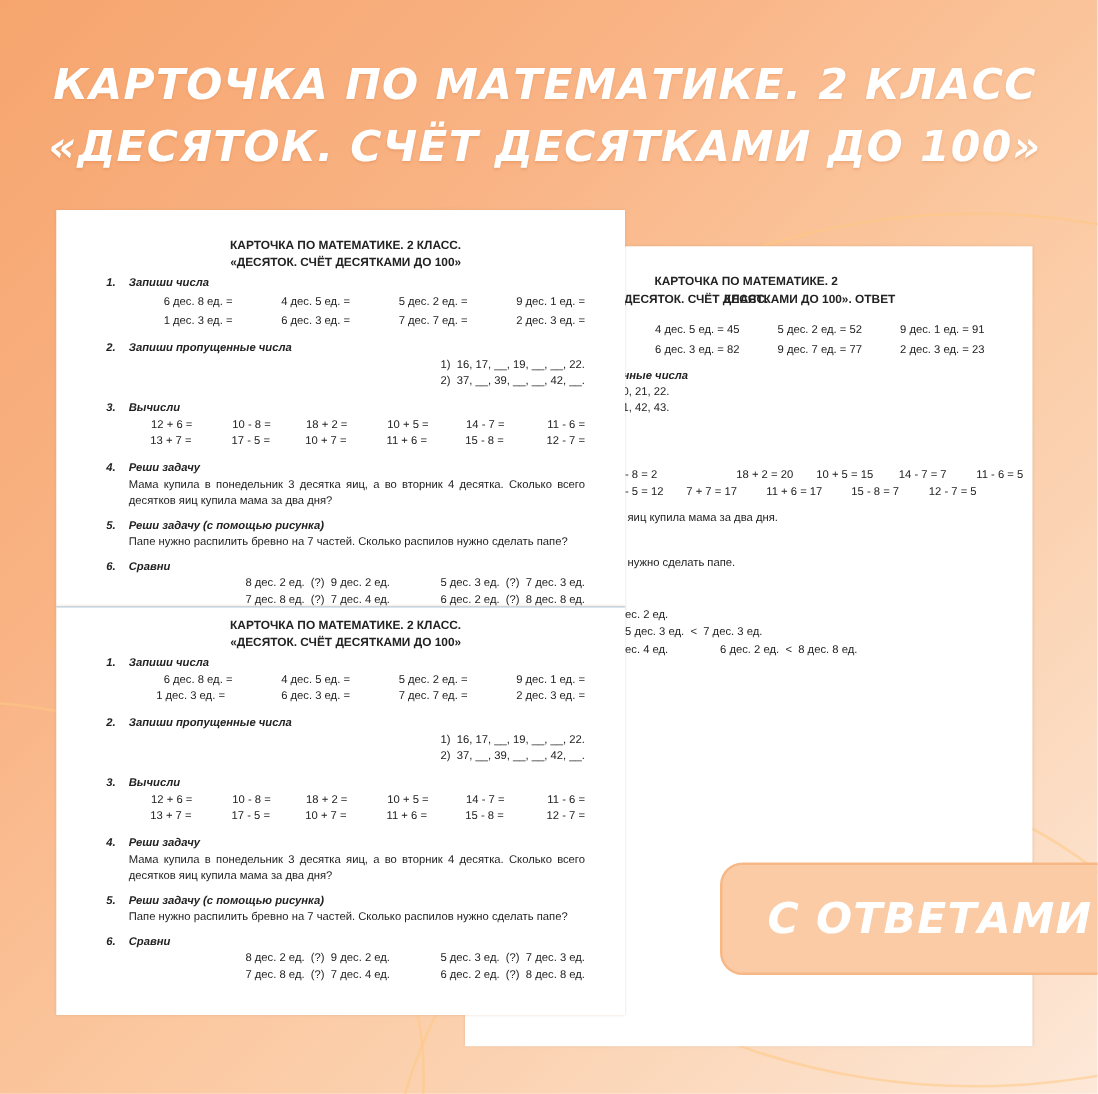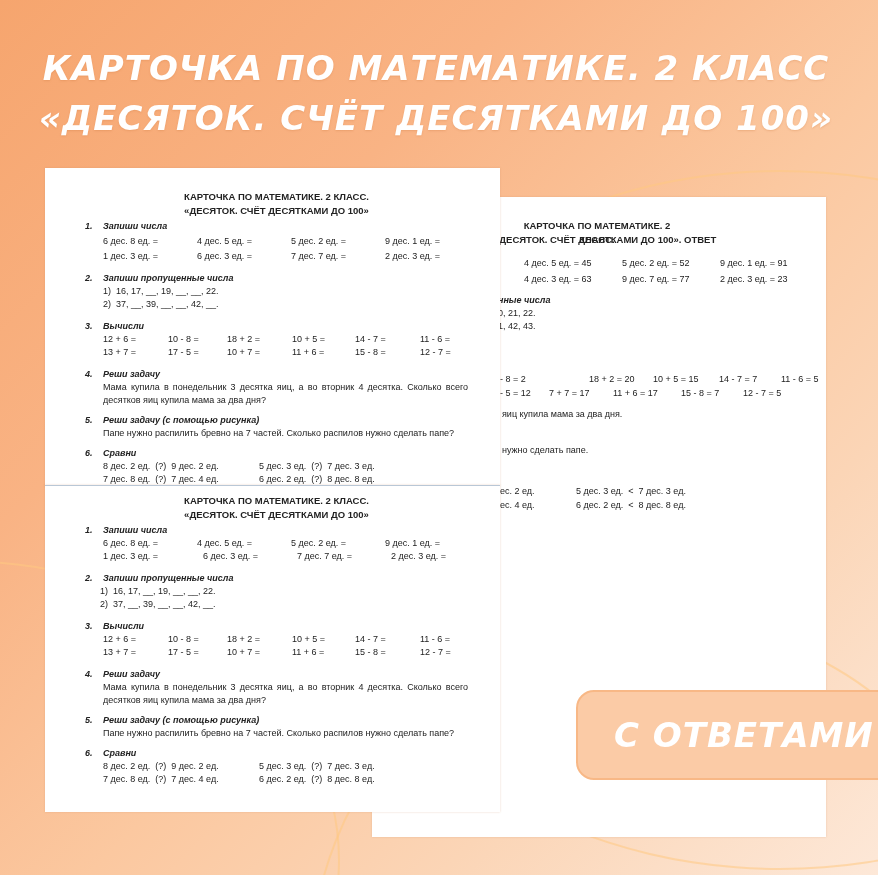--- a/index.html
+++ b/index.html
@@ -28,21 +28,21 @@
       box-shadow: 0 0 2px rgba(200, 140, 100, 0.35);
       color: #222;
       font-family: "Liberation Sans", sans-serif;
     }
     .card-title {
       text-align: center; font-weight: bold; font-size: 9.5px; line-height: 14px;
     }
     .task { margin-top: 6px; }
     .task-head { display: flex; font-weight: bold; font-style: italic; font-size: 9px; line-height: 13px; }
     .task-num { width: 18px; }
-    .row { display: flex; font-size: 9px; line-height: 16px; padding-left: 18px; }
+    .row { display: flex; font-size: 9px; line-height: 16px; padding-left: 18px; justify-content: flex-end; }
     .cell { white-space: pre; }
     .para { font-size: 9px; line-height: 14px; padding-left: 18px; text-align: justify; }
 
     
     #card-answer { left: 372px; top: 197px; width: 454px; height: 640px; }
     #card-answer .inner { position: absolute; left: 0; top: 0; width: 100%; height: 100%; overflow: hidden; }
 
     
     #card-top { left: 45px; top: 168px; width: 455px; height: 318px; padding: 22px 32px 0 40px; }
     #card-bottom { left: 45px; top: 485px; width: 455px; height: 327px; padding: 8px 32px 0 40px; border-top: 1px solid #b9c7d6; }
@@ -70,21 +70,21 @@
     <div class="card-title" style="position:absolute; left:140px; top:22px; width:170px; text-align:center;">КАРТОЧКА ПО МАТЕМАТИКЕ. 2 КЛАСС.</div>
     <div class="card-title" style="position:absolute; left:122px; top:36px; white-space:nowrap;">«ДЕСЯТОК. СЧЁТ ДЕСЯТКАМИ ДО 100». ОТВЕТ</div>
 
     <div style="position:absolute; left:152px; top:58px; font-size:9px; line-height:16px;">
       <div style="display:flex;">
         <span class="cell" style="width:98px;">4 дес. 5 ед. = 45</span>
         <span class="cell" style="width:98px;">5 дес. 2 ед. = 52</span>
         <span class="cell">9 дес. 1 ед. = 91</span>
       </div>
       <div style="display:flex;">
-        <span class="cell" style="width:98px;">4 дес. 3 ед. = 63</span>
+        <span class="cell" style="width:98px;">6 дес. 3 ед. = 82</span>
         <span class="cell" style="width:98px;">9 дес. 7 ед. = 77</span>
         <span class="cell">2 дес. 3 ед. = 23</span>
       </div>
     </div>
 
     <div style="position:absolute; left:126px; top:97px; font-size:9px; line-height:13px;">
       <div style="font-weight:bold; font-style:italic;">нные числа</div>
       <div>0, 21, 22.</div>
       <div>1, 42, 43.</div>
     </div>
@@ -103,21 +103,21 @@
         <span class="cell" style="width:68px;">11 + 6 = 17</span>
         <span class="cell" style="width:62px;">15 - 8 = 7</span>
         <span class="cell">12 - 7 = 5</span>
       </div>
     </div>
 
     <div style="position:absolute; left:130px; top:212px; font-size:9px;">яиц купила мама за два дня.</div>
     <div style="position:absolute; left:130px; top:248px; font-size:9px;">нужно сделать папе.</div>
 
     <div style="position:absolute; left:128px; top:287px; font-size:9px; line-height:14px;">
-      <div style="display:flex;">
+      <div style="display:flex;flex-direction:column;">
         <span class="cell" style="width:76px;">ес. 2 ед.</span>
         <span class="cell">5 дес. 3 ед.  &lt;  7 дес. 3 ед.</span>
       </div>
       <div style="display:flex;">
         <span class="cell" style="width:76px;">ес. 4 ед.</span>
         <span class="cell">6 дес. 2 ед.  &lt;  8 дес. 8 ед.</span>
       </div>
     </div>
   </div>
 </div>

